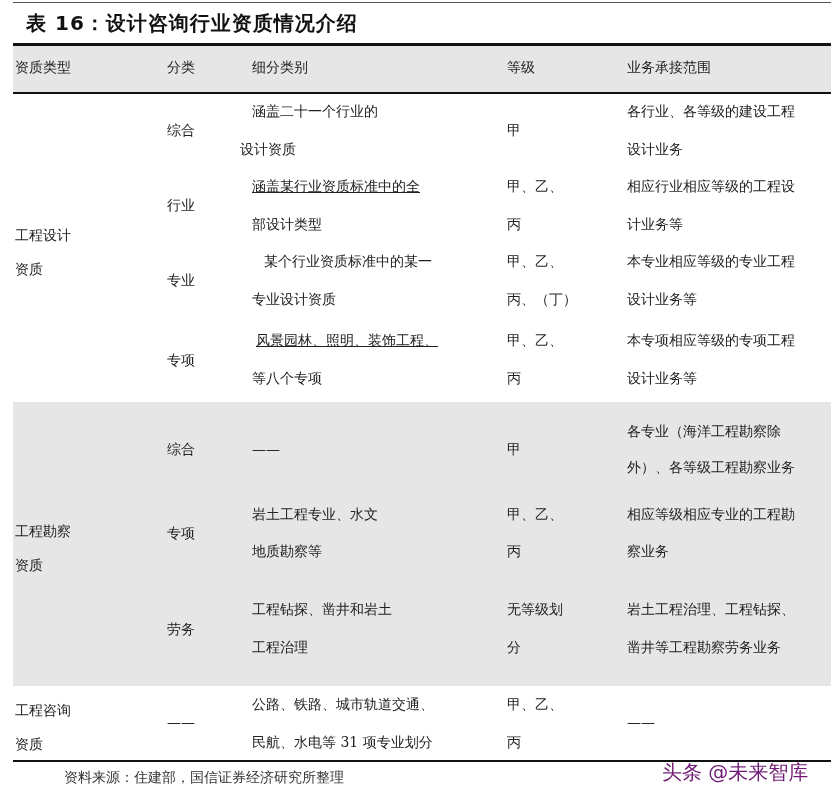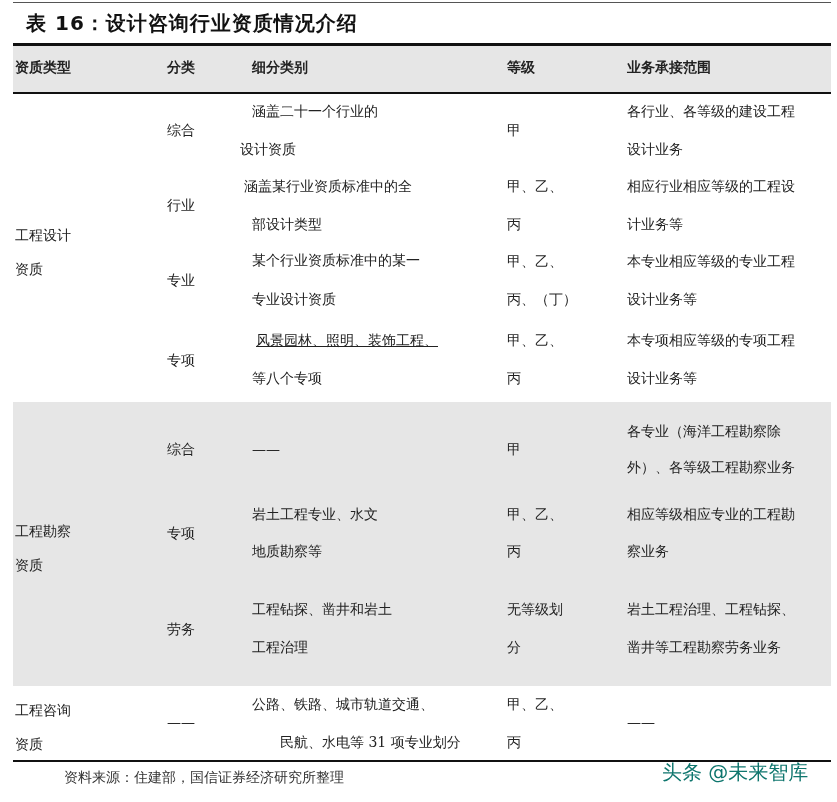--- a/index.html
+++ b/index.html
@@ -2,24 +2,24 @@
 <html><head>
 <meta charset="utf-8">
 <style>
   * { margin:0; padding:0; box-sizing:border-box; }
   html, body { width:837px; height:802px; background:#ffffff; overflow:hidden; }
   body { position:relative; font-family:"DejaVu Serif", "Liberation Serif", serif; color:#222; }
   .topline { position:absolute; left:13px; top:2px; width:818px; height:1px; background:#555; }
   .title { position:absolute; left:26px; top:10px; font-family:"DejaVu Sans","Liberation Sans",sans-serif; font-weight:bold; font-size:20px; color:#111; letter-spacing:1px; }
   .rule { position:absolute; left:13px; width:818px; background:#111; }
   .band { position:absolute; left:13px; width:818px; background:#e6e6e6; }
-  .hdr { position:absolute; top:59px; font-family:"DejaVu Sans","Liberation Sans",sans-serif; font-weight:bold; font-size:14px; color:#222; }
+  .hdr { position:absolute; top:59px; font-family:"DejaVu Sans","Liberation Sans",sans-serif; font-weight:normal; font-size:14px; color:#222; }
   .cell { position:absolute; font-size:14px; line-height:37px; color:#222; white-space:nowrap; }
   .source { position:absolute; left:22px; top:769px; font-size:14px; color:#333;margin-left:42px; }
-  .watermark { position:absolute; left:662px; top:759px; font-family:"DejaVu Sans","Liberation Sans",sans-serif; font-size:20px; color:#0f766e; text-shadow:1px 1px 0 #fff, -1px 0 0 #fff; }
+  .watermark { position:absolute; left:662px; top:759px; font-family:"DejaVu Sans","Liberation Sans",sans-serif; font-size:20px; color:#701a75; text-shadow:1px 1px 0 #fff, -1px 0 0 #fff; }
 </style>
 </head>
 <body>
 
 <div class="topline"></div>
 <div class="title">表 16：设计咨询行业资质情况介绍</div>
 
 <div class="rule" style="top:43px;height:3px;"></div>
 <div class="band" style="top:46px;height:46px;"></div>
 <div class="rule" style="top:92px;height:2px;"></div>
@@ -39,31 +39,31 @@
     <div class="cell" style="left:167px;top:112px;">综合</div>
     <div class="cell" style="left:252px;top:93px;">涵盖二十一个行业的</div>
     <div class="cell" style="left:240px;top:131px;">设计资质</div>
     <div class="cell" style="left:507px;top:112px;">甲</div>
     <div class="cell" style="left:627px;top:93px;">各行业、各等级的建设工程</div>
     <div class="cell" style="left:627px;top:131px;">设计业务</div>
   </div>
 
   <div>
     <div class="cell" style="left:167px;top:187px;">行业</div>
-    <div class="cell" style="left:244px;top:168px;">涵盖某行业资质标准中的全</div>
+    <div class="cell" style="left:252px;top:168px;text-decoration:underline;">涵盖某行业资质标准中的全</div>
     <div class="cell" style="left:252px;top:206px;">部设计类型</div>
     <div class="cell" style="left:507px;top:168px;">甲、乙、</div>
     <div class="cell" style="left:507px;top:206px;">丙</div>
     <div class="cell" style="left:627px;top:168px;">相应行业相应等级的工程设</div>
     <div class="cell" style="left:627px;top:206px;">计业务等</div>
   </div>
 
   <div>
     <div class="cell" style="left:167px;top:262px;">专业</div>
-    <div class="cell" style="left:252px;top:243px;font-family:Liberation Mono, monospace;">某个行业资质标准中的某一</div>
+    <div class="cell" style="left:264px;top:243px;">某个行业资质标准中的某一</div>
     <div class="cell" style="left:252px;top:281px;">专业设计资质</div>
     <div class="cell" style="left:507px;top:243px;">甲、乙、</div>
     <div class="cell" style="left:507px;top:281px;">丙、（丁）</div>
     <div class="cell" style="left:627px;top:243px;">本专业相应等级的专业工程</div>
     <div class="cell" style="left:627px;top:281px;">设计业务等</div>
   </div>
 
   <div>
     <div class="cell" style="left:167px;top:342px;">专项</div>
     <div class="cell" style="left:256px;top:322px;text-decoration:underline;">风景园林、照明、装饰工程、</div>
@@ -107,21 +107,21 @@
     <div class="cell" style="left:627px;top:629px;">凿井等工程勘察劳务业务</div>
   </div>
 </div>
 
 <div>
   <div class="cell" style="left:15px;top:692px;">工程咨询</div>
   <div class="cell" style="left:15px;top:726px;">资质</div>
   <div>
     <div class="cell" style="left:167px;top:704px;">——</div>
     <div class="cell" style="left:252px;top:686px;">公路、铁路、城市轨道交通、</div>
-    <div class="cell" style="left:252px;top:724px;margin-left:28px;">民航、水电等 31 项专业划分</div>
+    <div class="cell" style="left:252px;top:724px;">民航、水电等 31 项专业划分</div>
     <div class="cell" style="left:507px;top:686px;">甲、乙、</div>
     <div class="cell" style="left:507px;top:724px;">丙</div>
     <div class="cell" style="left:627px;top:704px;">——</div>
   </div>
 </div>
 
 <div class="rule" style="top:760px;height:2px;"></div>
 
 <div class="source">资料来源：住建部，国信证券经济研究所整理</div>
 <div class="watermark">头条 @未来智库</div>

